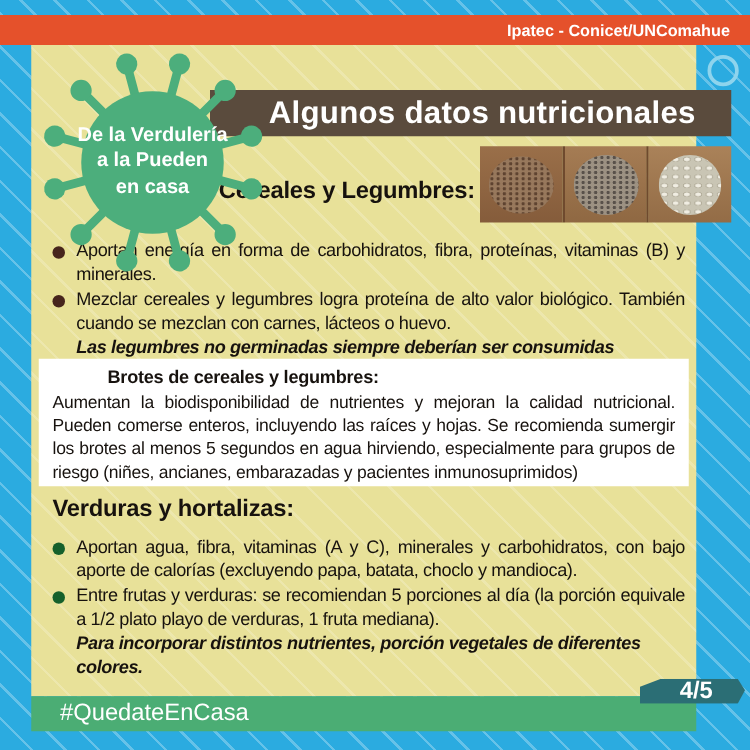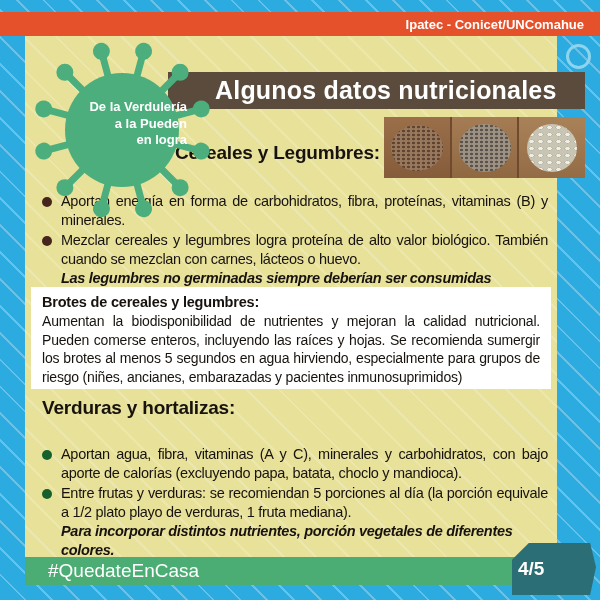--- a/index.html
+++ b/index.html
@@ -40,22 +40,22 @@
   }
   .spike{
     position:absolute;left:50%;top:50%;width:7px;height:79px;margin:-79px 0 0 -3.5px;
     background:#4CAE7C;transform-origin:50% 100%;transform:rotate(var(--a));border-radius:3px;
   }
   .spike::after{
     content:'';position:absolute;top:-11px;left:50%;margin-left:-8.5px;width:17px;height:17px;
     border-radius:50%;background:#4CAE7C;
   }
   .virus-text{
-    position:absolute;left:29px;top:63px;width:130px;text-align:right;color:#fff;
-    font-weight:bold;font-size:13px;line-height:1.27;z-index:6;
+    position:absolute;left:29px;top:63px;width:130px;text-align:center;color:#fff;
+    font-weight:bold;font-size:16px;line-height:1.27;z-index:6;
   }
   
   .photo{position:absolute;left:384px;top:117px;width:201px;height:61px;display:flex;z-index:2;}
   .photo .seg{flex:1;position:relative;border-right:2px solid #6F4A2E;}
   .photo .seg:last-child{border-right:none;}
   .seg1{background:linear-gradient(#9A6F49,#855C3B);}
   .seg2{background:linear-gradient(#A57C54,#8F6842);}
   .seg3{background:linear-gradient(#AA8259,#936C46);}
   .pile{position:absolute;left:50%;top:50%;transform:translate(-50%,-50%);border-radius:50%;}
   .pile1{width:52px;height:46px;background-color:#97785C;
@@ -65,45 +65,45 @@
   .pile3{width:50px;height:48px;background-color:#C9C5B4;
     background-image:radial-gradient(ellipse 3px 2px,#F0EDE2 2px,#A6A08C 2.8px,rgba(0,0,0,0) 3.2px);
     background-size:9px 7px;}
   
   .sec-h{position:absolute;font-weight:bold;font-size:19px;color:#17120E;z-index:2;letter-spacing:-.2px;}
   .h1{left:175px;top:142px;}
   .h2{left:42px;top:397px;}
   .list{position:absolute;left:42px;width:506px;z-index:2;font-size:14.5px;line-height:1.3;
     color:#17120E;letter-spacing:-.3px;}
   .list1{top:192px;}
-  .list2{top:429px;margin-top:16px;}
+  .list2{top:429px;}
   .li{display:flex;margin-bottom:1px;}
   .li .dot{width:10px;height:10px;border-radius:50%;flex:none;margin:5px 9px 0 0;}
   .list1 .dot{background:#46251C;}
   .list2 .dot{background:#15602B;}
   .li .t{flex:1;text-align:justify;}
   .note{font-style:italic;font-weight:bold;margin-left:19px;letter-spacing:-.3px;}
   
   .infobox{
     position:absolute;left:31px;top:287px;width:520px;height:102px;background:#FFFFFF;
     box-sizing:border-box;padding:6px 11px;z-index:2;font-size:14px;line-height:1.32;
     color:#17120E;letter-spacing:-.2px;
   }
-  .infobox .bh{font-weight:bold;font-size:14.5px;}
+  .infobox .bh{font-weight:bold;font-size:14.5px;margin-left:44px;}
   .infobox .bb{text-align:justify;}
   
   .footer-bar{
     position:absolute;left:25px;top:557px;width:532px;height:28px;background:#4BAD74;
     display:flex;align-items:center;box-sizing:border-box;padding-left:23px;
     color:#fff;font-size:19px;z-index:2;
   }
   .page-badge{
-    position:absolute;left:512px;top:543px;width:84px;height:52px;background:#2B6E75;
+    position:absolute;left:512px;top:543px;width:84px;height:20px;background:#2B6E75;
     clip-path:polygon(20% 0,93% 0,100% 46%,93% 100%,0 100%,0 32%);
-    display:flex;align-items:center;justify-content:flex-start;box-sizing:border-box;padding-left:6px;
+    display:flex;align-items:center;justify-content:center;box-sizing:border-box;padding-left:6px;
     color:#fff;font-weight:bold;font-size:19px;z-index:6;
   }
 </style>
 </head>
 <body>
 
 <div class="canvas">
 
   <div class="org-bar">
     <span>Ipatec - Conicet/UNComahue</span>
@@ -127,21 +127,21 @@
     <span class="spike" style="--a:195deg"></span>
     <span class="spike" style="--a:225deg"></span>
     <span class="spike" style="--a:255deg"></span>
     <span class="spike" style="--a:285deg"></span>
     <span class="spike" style="--a:315deg"></span>
     <span class="spike" style="--a:345deg"></span>
     <div class="body"></div>
     <div class="virus-text">
       <div>De la Verdulería</div>
       <div>a la Pueden</div>
-      <div>en logra</div>
+      <div>en casa</div>
     </div>
   </div>
 
   <div class="photo">
     <div class="seg seg1">
         <div class="pile pile1"></div>
       </div>
     <div class="seg seg2">
         <div class="pile pile2"></div>
       </div>

